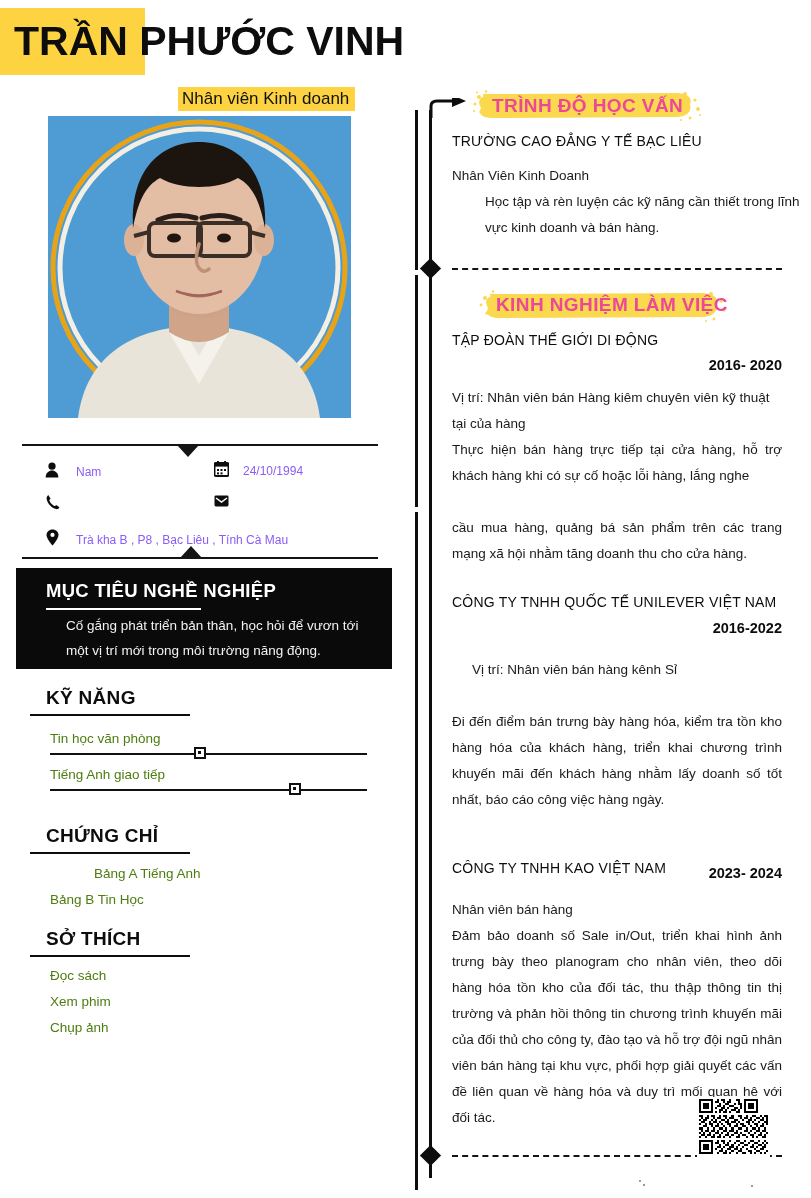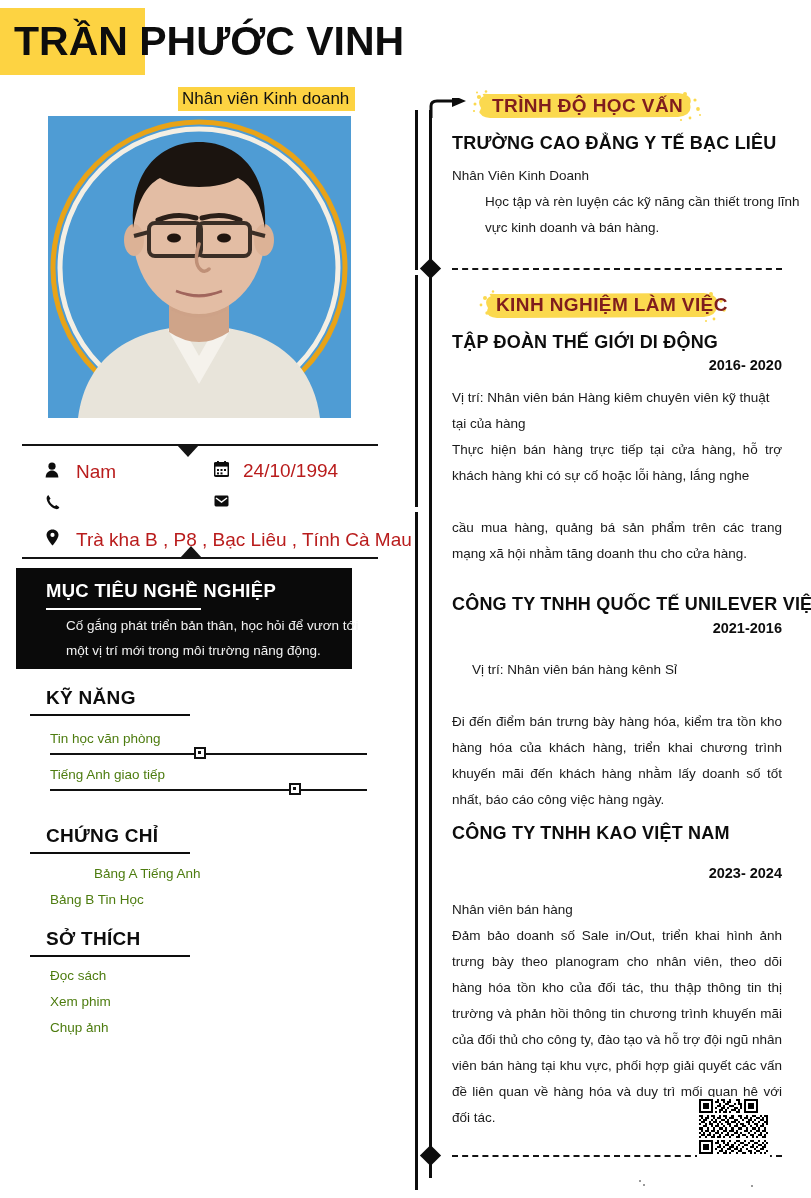--- a/index.html
+++ b/index.html
@@ -60,28 +60,28 @@
   .tri-down {
     border-left: 11px solid transparent;
     border-right: 11px solid transparent;
     border-top: 12px solid #141414;
   }
   .tri-up {
     border-left: 11px solid transparent;
     border-right: 11px solid transparent;
     border-bottom: 12px solid #141414;
   }
-  .contact-row { position: absolute; font-size: 19px; color: #b91c1c; line-height: 18px; }
+  .contact-row { position: absolute; font-size: 12px; color: #8b5cf6; line-height: 18px; }
   .c-ico { position: absolute; color: #0d0d0d; }
   .c-ico svg { display:block; }
 
   
   .obj-box {
     position: absolute; left: 16px; top: 568px;
-    width: 336px; height: 101px;
+    width: 376px; height: 101px;
     background: #0a0a0a;
     color: #fff;
   }
   .obj-title {
     position: absolute; left: 30px; top: 12px;
     font-size: 18.5px; font-weight: bold; letter-spacing: .3px;
     white-space: nowrap;
   }
   .obj-underline {
     position: absolute; left: 30px; top: 40px;
@@ -141,26 +141,26 @@
     position: absolute; left: 415px; width: 0;
     border-left: 3px solid #0d0d0d;
   }
 
   
   .brush { position: absolute; }
   .brush svg { display: block; }
   .brush-label {
     position: absolute;
     font-size: 19px; font-weight: bold; letter-spacing: .4px;
-    color: #7f1d1d; white-space: nowrap;
+    color: #ec4899; white-space: nowrap;
   }
 
   .r-org {
     position: absolute; left: 452px;
-    font-size: 18px; font-weight: bold; letter-spacing: .2px;
+    font-size: 14px; font-weight: normal; letter-spacing: .2px;
     color: #0d0d0d; white-space: nowrap;
   }
   .r-date {
     position: absolute; right: 29px;
     font-size: 14.5px; font-weight: bold; color: #0d0d0d;
     white-space: nowrap;
   }
   .r-text {
     position: absolute; left: 452px; width: 330px;
     font-size: 13.5px; line-height: 26px; color: #1a1a1a;
@@ -368,25 +368,25 @@
   <div class="brush-label" style="left:496px; top:294px;">KINH NGHIỆM LÀM VIỆC</div>
 
   <div class="r-org" style="top:332px;">TẬP ĐOÀN THẾ GIỚI DI ĐỘNG</div>
   <div class="r-date" style="top:357px;">2016- 2020</div>
   <div class="r-line" style="top:385px;">Vị trí: Nhân viên bán Hàng kiêm chuyên viên kỹ thuật</div>
   <div class="r-line" style="top:411px;"> tại của hàng</div>
   <div class="r-text just" style="top:515px;">cầu mua hàng, quảng bá sản phẩm trên các trang mạng xã hội nhằm tăng doanh thu cho cửa hàng.</div>
   <div class="r-text just" style="top:437px;">Thực hiện bán hàng trực tiếp tại cửa hàng, hỗ trợ khách hàng khi có sự cố hoặc lỗi hàng, lắng nghe</div>
 
   <div class="r-org" style="top:594px;">CÔNG TY TNHH QUỐC TẾ UNILEVER VIỆT NAM</div>
-  <div class="r-date" style="top:620px;">2021-2016</div>
+  <div class="r-date" style="top:620px;">2016-2022</div>
   <div class="r-line" style="top:657px;margin-left:20px;">Vị trí: Nhân viên bán hàng kênh Sỉ</div>
   <div class="r-text just" style="top:709px;">Đi đến điểm bán trưng bày hàng hóa, kiểm tra tồn kho hàng hóa của khách hàng, triển khai chương trình khuyến mãi đến khách hàng nhằm lấy doanh số tốt nhất, báo cáo công việc hàng ngày.</div>
 
-  <div class="r-org" style="top:823px;">CÔNG TY TNHH KAO VIỆT NAM</div>
+  <div class="r-org" style="top:860px;">CÔNG TY TNHH KAO VIỆT NAM</div>
   <div class="r-date" style="top:865px;text-align:right;">2023- 2024</div>
   <div class="r-line" style="top:897px;">Nhân viên bán hàng</div>
   <div class="r-text just" style="top:923px;">Đảm bảo doanh số Sale in/Out, triển khai hình ảnh trưng bày theo planogram cho nhân viên, theo dõi hàng hóa tồn kho của đối tác, thu thập thông tin thị trường và phản hồi thông tin chương trình khuyến mãi của đối thủ cho công ty, đào tạo và hỗ trợ đội ngũ nhân viên bán hàng tại khu vực, phối hợp giải quyết các vấn đề liên quan về hàng hóa và duy trì mối quan hệ với đối tác.</div>
 
   <div class="qr">
     <svg width="73" height="63" viewBox="0 0 36 31" shape-rendering="crispEdges" xmlns="http://www.w3.org/2000/svg">
       <rect width="36" height="31" fill="#ffffff"></rect>
       <g fill="#000000">
         <rect x="1" y="1" width="7" height="7"></rect>
           <rect x="2" y="2" width="5" height="5" fill="#fff"></rect>

